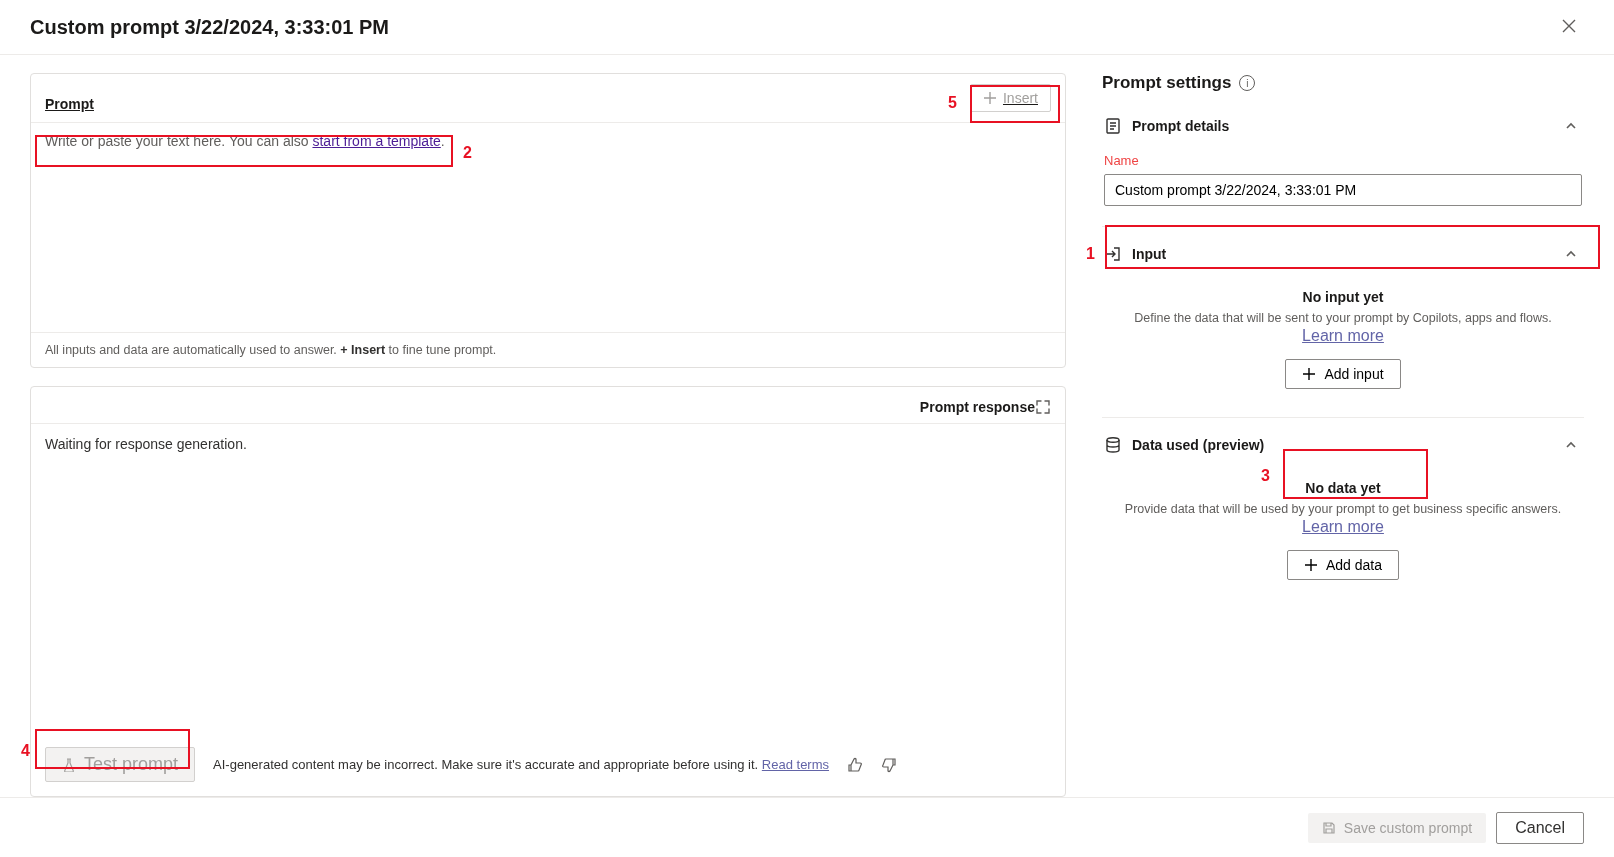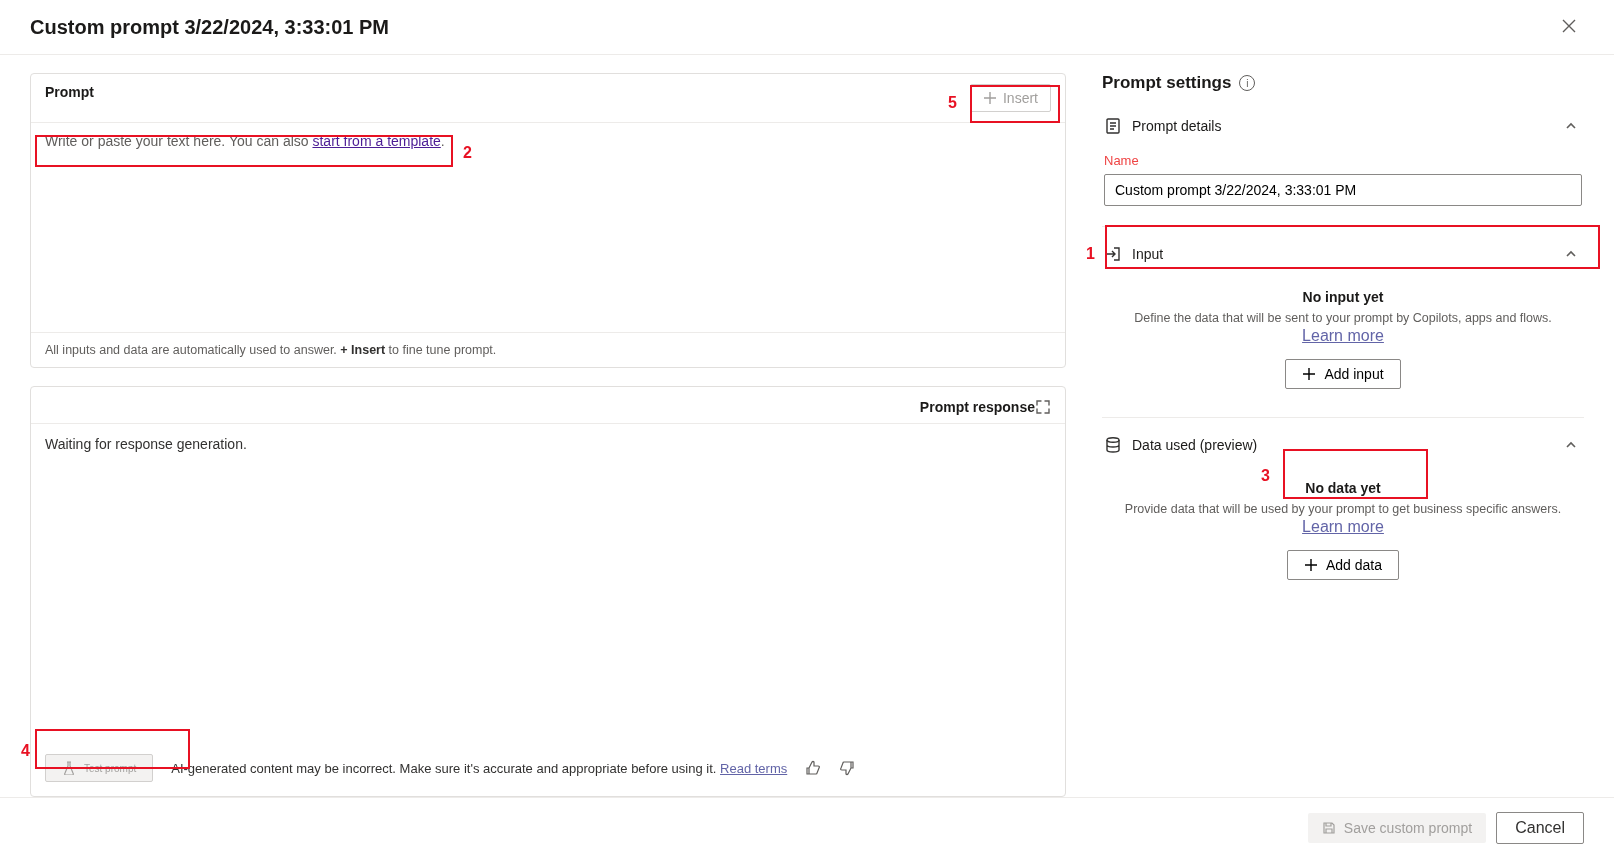--- a/index.html
+++ b/index.html
@@ -10,47 +10,47 @@
   .close-x { font-size:18px; color:#605e5c; cursor:pointer; padding:4px 8px; }
 
   .main { display:flex; height:calc(857px - 55px - 60px); }
   .left-col { flex:1; padding:18px 18px 0 30px; display:flex; flex-direction:column; gap:18px; }
   .right-col { width:530px; padding:18px 30px 0 18px; }
 
   .card { border:1px solid #e1dfdd; border-radius:4px; background:#fff; display:flex; flex-direction:column; }
 
   
   .prompt-card { height:295px; }
-  .prompt-head { display:flex; justify-content:space-between; align-items:flex-start; padding:10px 14px 4px 14px; }
+  .prompt-head { display:flex; justify-content:space-between; align-items:flex-end; padding:10px 14px 4px 14px;text-decoration:underline; }
   .prompt-head-title { font-weight:600; font-size:14px; }
   .insert-btn { border:1px solid #d2d0ce; border-radius:2px; background:#fff; color:#a19f9d; display:flex; align-items:center; gap:6px; padding:5px 12px; font-size:14px; cursor:default; }
   .prompt-body { flex:1; padding:10px 14px 0 14px; border-top:1px solid #edebe9; margin-top:6px; color:#605e5c; font-size:14px; }
   .tmpl-link { text-decoration:underline; color:#4c1d95; cursor:pointer; }
   .prompt-foot { border-top:1px solid #edebe9; padding:10px 14px; font-size:12.5px; color:#605e5c; }
   .prompt-foot b { font-weight:600; color:#323130; }
 
   
   .resp-card { flex:1; }
   .resp-head { display:flex; justify-content:flex-end; align-items:center; padding:12px 14px 8px 14px; border-bottom:1px solid #edebe9; }
   .resp-head-title { font-weight:600; font-size:14px; }
   .expand-icon { width:16px; height:16px; color:#605e5c; cursor:pointer; }
   .resp-body { flex:1; padding:12px 14px; color:#323130; font-size:14px; }
   .resp-foot { display:flex; align-items:center; gap:18px; padding:10px 14px 14px 14px; }
-  .test-btn { border:1px solid #d2d0ce; background:#f3f2f1; color:#a19f9d; display:flex; align-items:center; gap:8px; padding:6px 16px; font-size:10px; border-radius:2px; cursor:default; }
+  .test-btn { border:1px solid #d2d0ce; background:#f3f2f1; color:#a19f9d; display:flex; align-items:center; gap:8px; padding:6px 16px; font-size:18px; border-radius:2px; cursor:default; }
   .disclaim { font-size:13px; color:#323130; }
   .purple-link { color:#6264a7; text-decoration:underline; cursor:pointer; }
   .thumb { width:16px; height:16px; color:#605e5c; cursor:pointer; }
 
   
   .settings-title-row { display:flex; align-items:center; gap:8px; margin-bottom:6px; }
   .settings-title { font-size:17px; font-weight:600; }
   .info-icon { width:16px; height:16px; border:1.4px solid #605e5c; border-radius:50%; display:inline-flex; align-items:center; justify-content:center; font-size:10px; color:#605e5c; cursor:pointer;}
   .section { border-bottom:1px solid #edebe9; }
   .sec-head { display:flex; align-items:center; gap:10px; padding:18px 6px 18px 2px; cursor:pointer; }
-  .sec-head-title { font-weight:400; font-size:14px; flex:1; }
+  .sec-head-title { font-weight:700; font-size:14px; flex:1; }
   .sec-head svg.lead { width:18px; height:18px; color:#323130; }
   .chev { width:14px; height:14px; color:#605e5c; }
   .sec-body { padding:0 2px 20px 2px; }
   .field-label { font-size:13px; color:#ef4444; margin-bottom:6px; display:block; }
   .text-input { width:100%; height:32px; border:1px solid #8a8886; border-radius:2px; padding:0 10px; font-size:14px; }
   .empty-center { text-align:center; padding:8px 10px; }
   .empty-title { font-weight:600; font-size:14px; margin-bottom:6px; }
   .empty-desc { font-size:12.5px; color:#605e5c; margin-bottom:2px; }
   .add-btn { margin:14px auto 0 auto; display:flex; align-items:center; gap:8px; border:1px solid #8a8886; background:#fff; padding:6px 16px; font-size:14px; border-radius:2px; cursor:pointer; }
 

